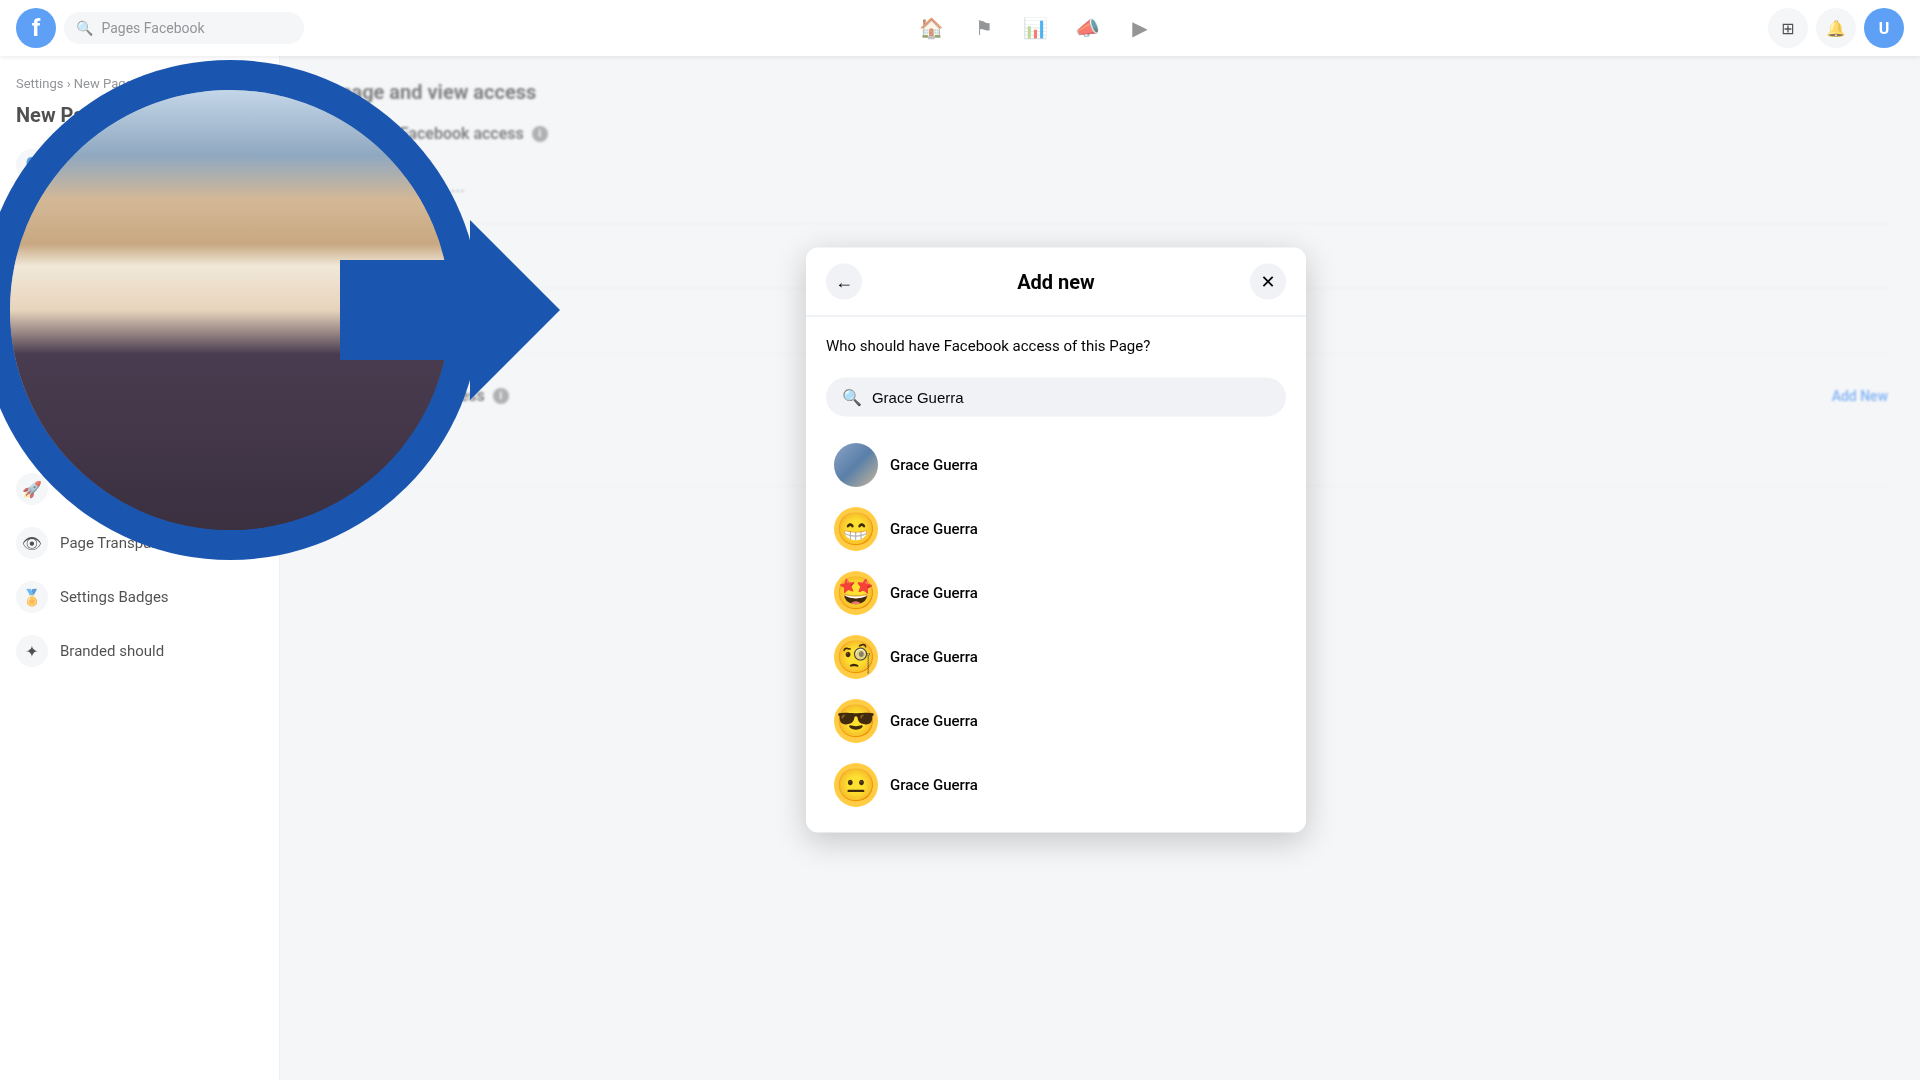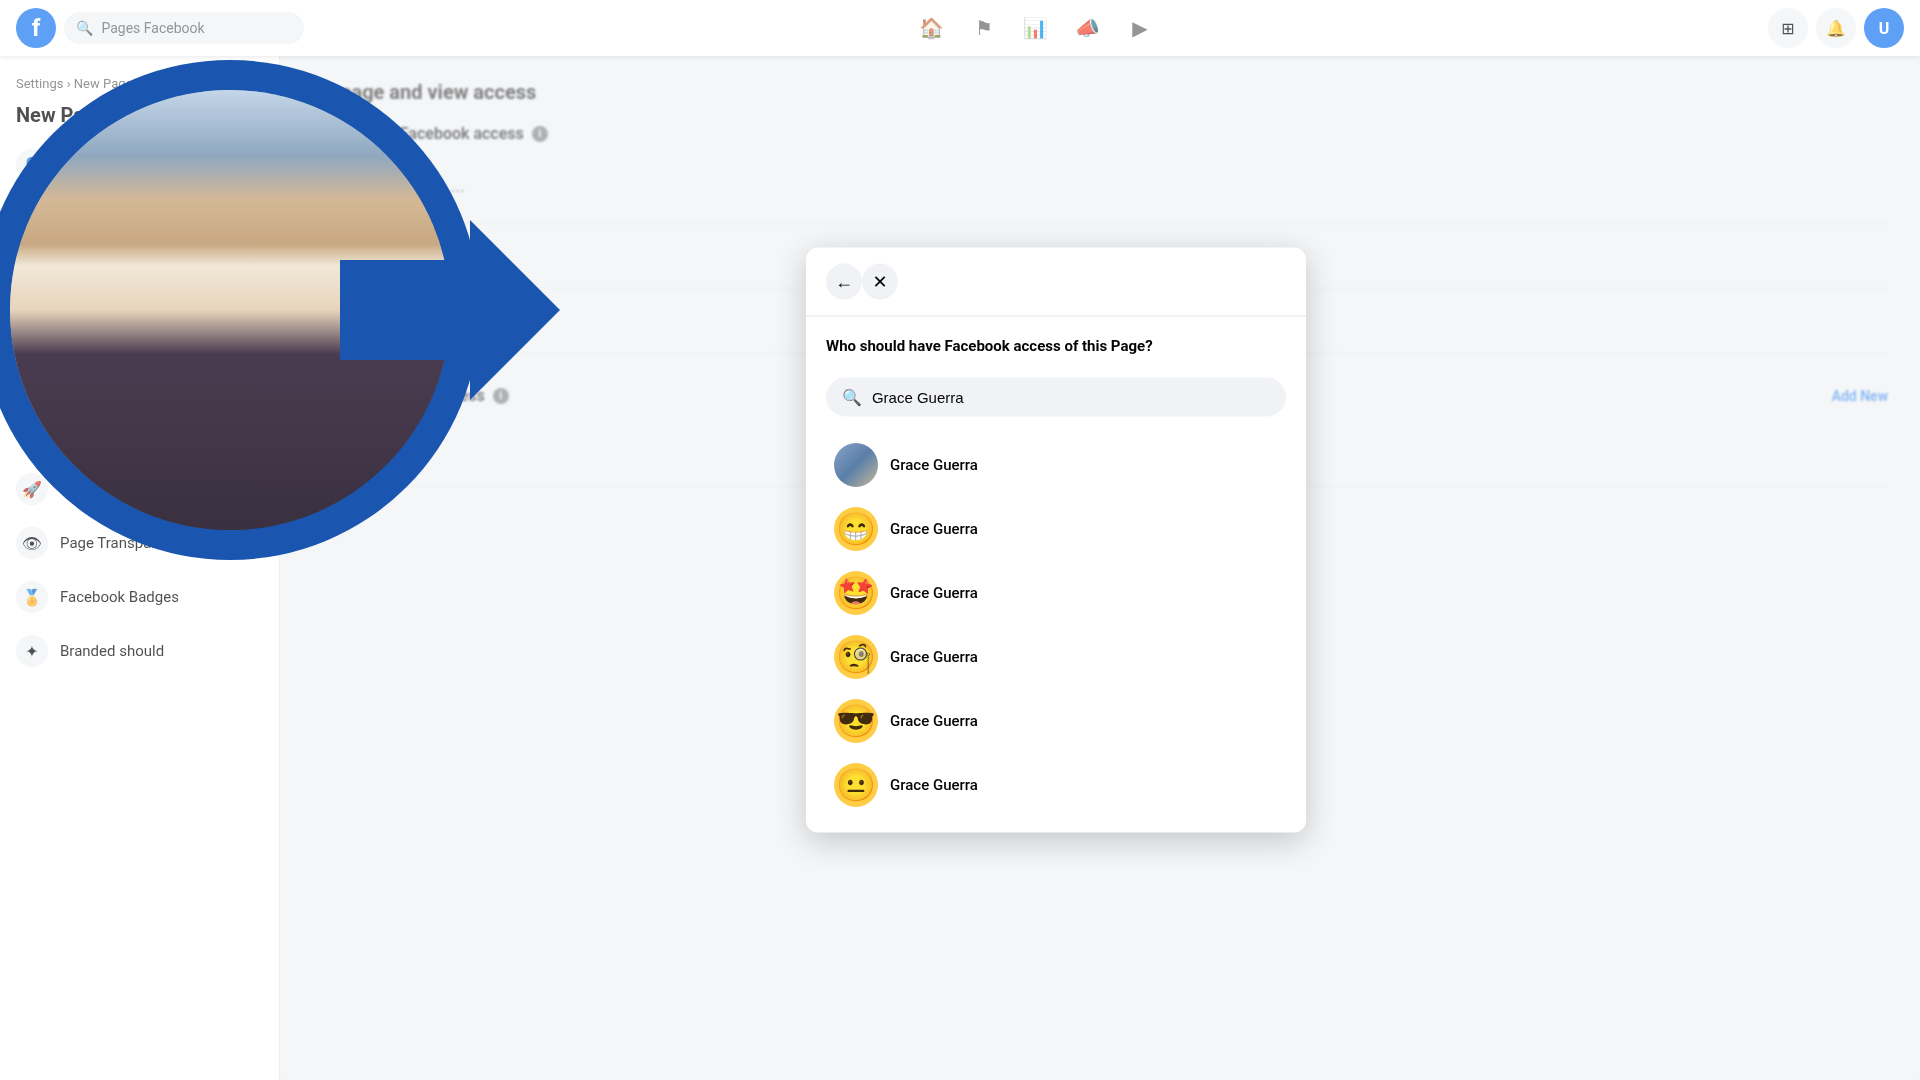--- a/index.html
+++ b/index.html
@@ -254,21 +254,21 @@
       cursor: pointer;
       display: flex; align-items: center; justify-content: center;
       font-size: 18px;
       color: #050505;
     }
     .modal-body {
       padding: 20px;
     }
     .modal-question {
       font-size: 15px;
-      font-weight: 700;
+      font-weight: 400;
       color: #050505;
       margin-bottom: 23px;
     }
     .modal-search {
       display: flex;
       align-items: center;
       gap: 10px;
       background: #f0f2f5;
       border-radius: 20px;
       padding: 10px 16px;
@@ -370,21 +370,21 @@
     <div class="sidebar-item">
       <div class="sidebar-icon">🚀</div>
       <span>Issue, Boost</span>
     </div>
     <div class="sidebar-item">
       <div class="sidebar-icon">👁</div>
       <span>Page Transparency</span>
     </div>
     <div class="sidebar-item">
       <div class="sidebar-icon">🏅</div>
-      <span>Facebook Badges</span>
+      <span>Settings Badges</span>
     </div>
     <div class="sidebar-item">
       <div class="sidebar-icon">✦</div>
       <span>Branded should</span>
     </div>
   </div>
 
   <div id="content">
     <div class="content-title">Manage and view access</div>
 
@@ -465,20 +465,21 @@
 
     <svg style="position:absolute; right:-80px; top:50%; transform:translateY(-50%);" width="220" height="180" viewBox="0 0 220 180">
       <polygon points="0,40 130,40 130,0 220,90 130,180 130,140 0,140" fill="#1a56b0"></polygon>
     </svg>
   </div>
 </div>
 
 <div id="modal">
   <div class="modal-header">
     <button class="modal-back-btn">←</button>
+    <div class="modal-title">Add new</div>
     <button class="modal-close-btn">✕</button>
   </div>
   <div class="modal-body">
     <div class="modal-question">Who should have Facebook access of this Page?</div>
     <div class="modal-search">
       <span class="search-icon-modal">🔍</span>
       <input type="text" value="Grace Guerra" style="">
     </div>
     <div class="result-list">
 

